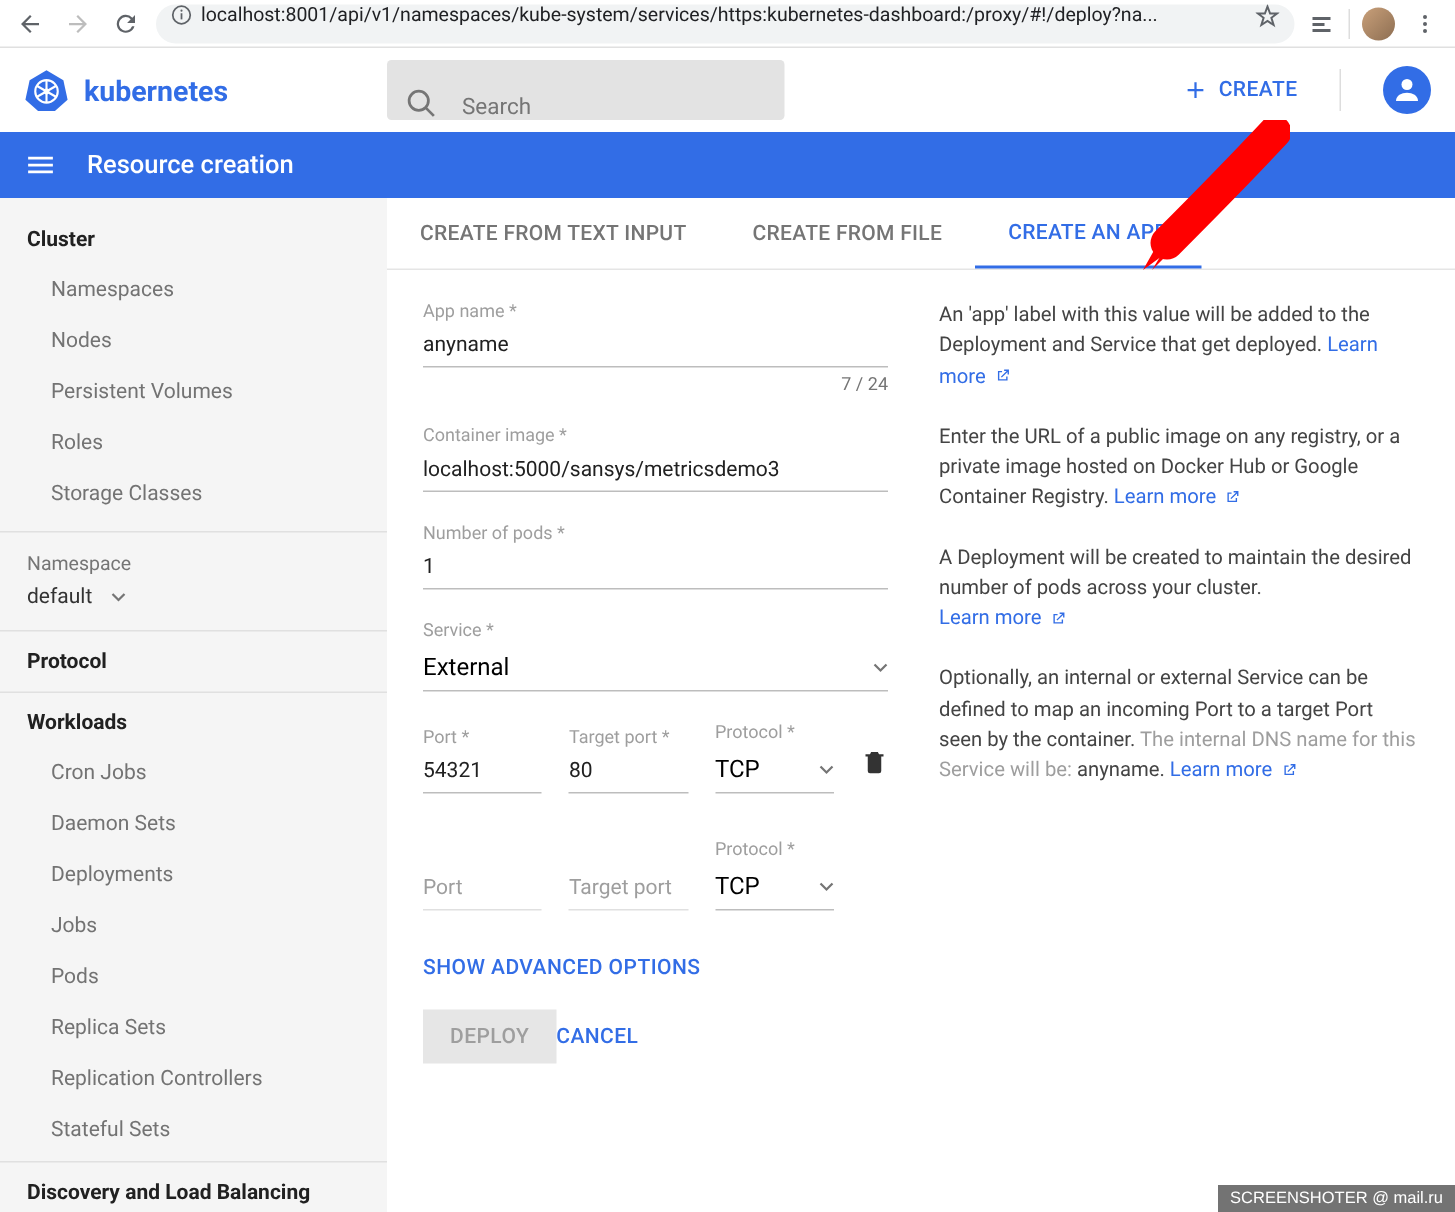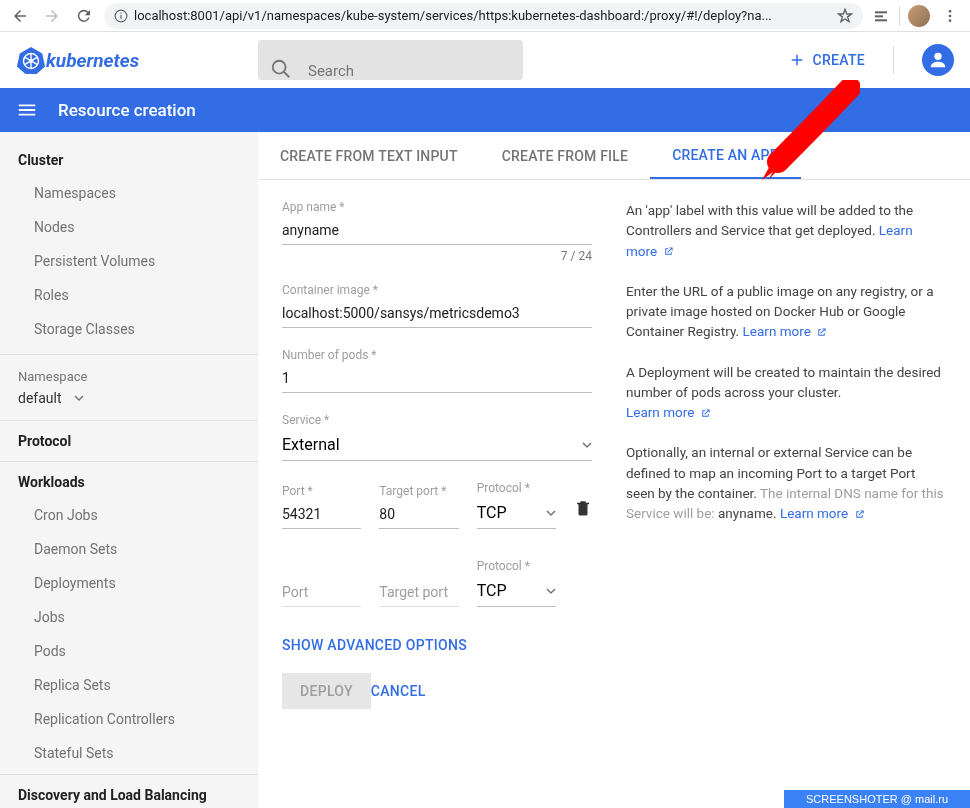--- a/index.html
+++ b/index.html
@@ -2,29 +2,29 @@
 <html><head>
 <meta charset="utf-8">
 <style>
 * { box-sizing: border-box; margin: 0; padding: 0; font-family: Roboto, Arial, sans-serif; }
 body { background: #fff; width: 970px; height: 808px; overflow: hidden; position: relative; }
 
 
 .browser-bar { height: 32px; background: #fff; display: flex; align-items: center; padding: 0 8px; border-bottom: 1px solid #e0e0e0; gap: 8px; }
 .nav-btn { width: 24px; height: 24px; display: flex; align-items: center; justify-content: center; color: #5f6368; cursor: pointer; border-radius: 50%; }
 .nav-btn.disabled { color: #bdbdbd; }
-.url-bar { flex: 1; display: flex; align-items: center; height: 26px; background: #f1f3f4; border-radius: 13px; padding: 0 10px; gap: 6px; font-size: 13px; color: #202124; }
+.url-bar { flex: 1; display: flex; height: 26px; background: #f1f3f4; border-radius: 13px; padding: 0 10px; gap: 6px; font-size: 13px; color: #202124; }
 .url-bar svg { flex-shrink: 0; }
 .url-text { flex: 1; white-space: nowrap; overflow: hidden; text-overflow: ellipsis; }
 .ext-icon { width: 20px; height: 20px; display:flex; align-items:center; justify-content:center; color:#5f6368; }
 .avatar-small { width: 22px; height: 22px; border-radius: 50%; background: linear-gradient(135deg,#c9a07a,#8d6e52); }
 
 
 .app-header { height: 56px; background: #fff; display: flex; align-items: center; padding: 0 16px; gap: 12px; }
-.logo-area { display: flex; align-items: center; color: #326de6; font-weight: 700; font-size: 19px; width: 230px; font-style: italic; }
+.logo-area { display: flex; align-items: center; gap: 10px; color: #326de6; font-weight: 700; font-size: 19px; width: 230px; }
 .logo-wheel { width: 30px; height: 30px; }
 .search-box { flex: 1; max-width: 470px; height: 40px; background: #e3e3e3; border-radius: 3px; display: flex; align-items: flex-end; padding: 0 12px; gap: 16px; color: #666; }
 .search-box input { border: none; background: transparent; flex: 1; font-size: 15px; color: #444; outline: none; }
 .header-spacer { flex: 1; }
 .create-btn { color: #326de6; font-weight: 500; font-size: 14px; display: flex; align-items: center; gap: 6px; cursor: pointer; letter-spacing: 0.3px; }
 .header-divider { width: 1px; height: 28px; background: #ddd; margin: 0 16px; }
 .user-circle { width: 32px; height: 32px; border-radius: 50%; background: #326de6; display:flex; align-items:center; justify-content:center; }
 
 
 .blue-bar { height: 44px; background: #326de6; color: #fff; display: flex; align-items: center; padding: 0 16px; gap: 20px; }
@@ -67,21 +67,21 @@
 .trash { color: #333; cursor: pointer; padding-bottom: 8px; }
 
 .adv-link { color: #326de6; font-weight: 500; font-size: 14px; cursor: pointer; margin: 30px 0 20px; letter-spacing: 0.3px; }
 .action-row { display: flex; align-items: center; }
 .btn-deploy { background: #e6e6e6; color: #9e9e9e; border: none; padding: 10px 18px; font-size: 14px; font-weight: 500; cursor: not-allowed; letter-spacing: 0.3px; }
 .btn-cancel { color: #326de6; font-weight: 500; font-size: 14px; cursor: pointer; background: none; border: none; letter-spacing: 0.3px; }
 
 
 .arrow { position: absolute; top: 80px; left: 750px; pointer-events: none; }
 
-.watermark { position: absolute; bottom: 0; right: 0; background: #3b82f6; color: #fff; font-size: 11px; padding: 3px 22px; font-family: Arial; }
+.watermark { position: absolute; bottom: 0; right: 0; background: #737373; color: #fff; font-size: 11px; padding: 3px 8px; font-family: Arial; }
 
 .ext-link-icon { display:inline-flex; vertical-align:middle; margin-left:2px; }
 </style>
 </head>
 <body>
 
 <div class="browser-bar">
   <div class="nav-btn">
       <svg width="18" height="18" viewBox="0 0 24 24">
         <path fill="currentColor" d="M20 11H7.8l5.6-5.6L12 4l-8 8 8 8 1.4-1.4L7.8 13H20z"></path>
@@ -284,21 +284,21 @@
         </div>
 
         <div class="adv-link">SHOW ADVANCED OPTIONS</div>
         <div class="action-row">
           <button class="btn-deploy">DEPLOY</button>
           <button class="btn-cancel">CANCEL</button>
         </div>
       </div>
 
       <div class="form-right">
-        <p><span>An 'app' label with this value will be added to the Controllers and Service that get deployed. </span><a href="#"><span>Learn more</span> <span class="ext-link-icon">
+        <p><span>An 'app' label with this value will be added to the Deployment and Service that get deployed. </span><a href="#"><span>Learn more</span> <span class="ext-link-icon">
                 <svg width="11" height="11" viewBox="0 0 24 24">
                   <path fill="#326de6" d="M14 3h7v7h-2V6.4l-8.3 8.3-1.4-1.4L17.6 5H14V3zM5 5h6v2H7v10h10v-4h2v6H5V5z"></path>
                 </svg>
               </span></a></p>
         <p><span>Enter the URL of a public image on any registry, or a private image hosted on Docker Hub or Google Container Registry. </span><a href="#"><span>Learn more</span> <span class="ext-link-icon">
                 <svg width="11" height="11" viewBox="0 0 24 24">
                   <path fill="#326de6" d="M14 3h7v7h-2V6.4l-8.3 8.3-1.4-1.4L17.6 5H14V3zM5 5h6v2H7v10h10v-4h2v6H5V5z"></path>
                 </svg>
               </span></a></p>
         <p><span>A Deployment will be created to maintain the desired number of pods across your cluster.</span><br><a href="#"><span>Learn more</span> <span class="ext-link-icon">

